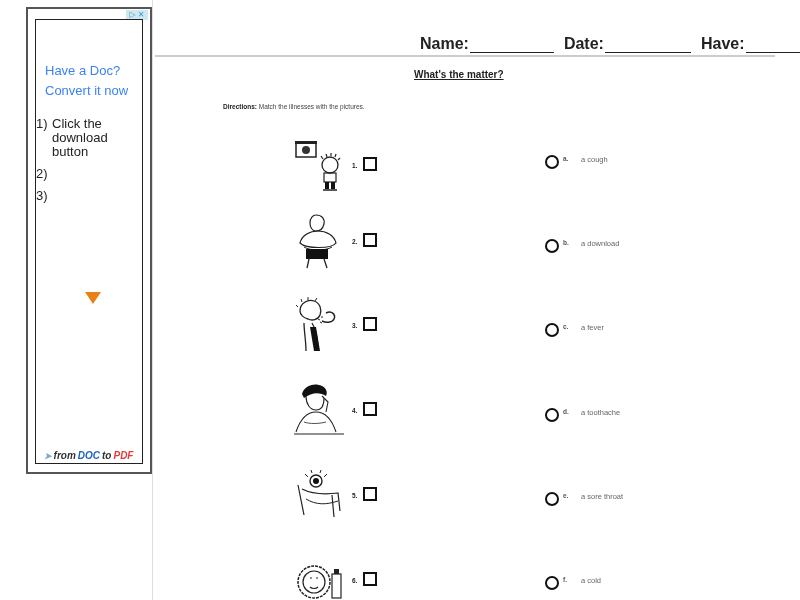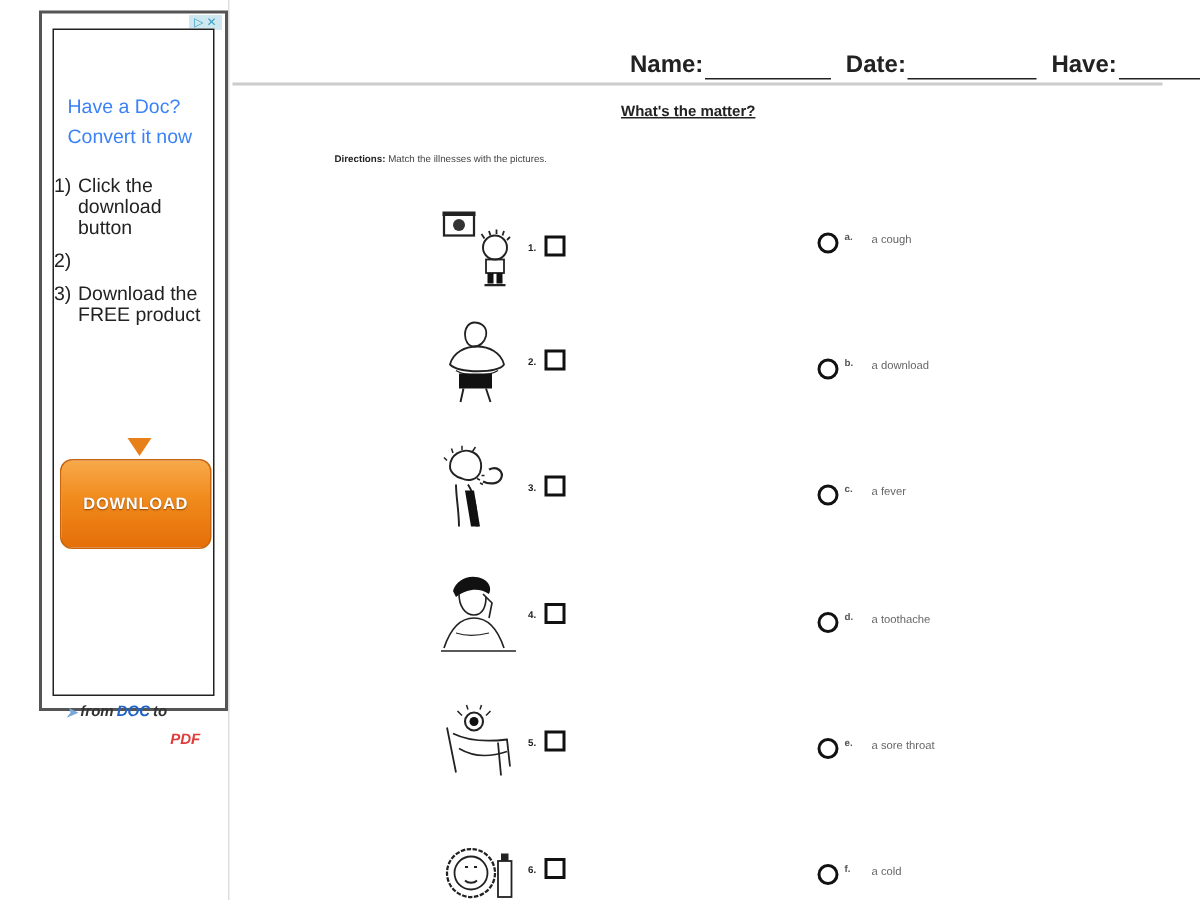--- a/index.html
+++ b/index.html
@@ -11,21 +11,21 @@
   .ad-choices { position:absolute; right:2px; top:1px; width:22px; height:10px; background:#cfe8ef; display:flex; align-items:center; justify-content:center; gap:2px; font-size:8px; color:#3aa0c8; line-height:10px; }
   .ad-headline { position:absolute; left:9px; top:41px; width:100px; font-size:13px; font-weight:normal; line-height:20px; color:#3b82f6; }
   .ad-steps { position:absolute; left:8px; top:108px; width:104px; font-size:13px; line-height:14px; color:#222; }
   .ad-step { display:flex; margin-bottom:8px; }
   .ad-step .num { width:16px; flex:0 0 16px; }
   .ad-arrow { position:absolute; left:57px; top:283px; width:0; height:0; border-left:8px solid transparent; border-right:8px solid transparent; border-top:12px solid #e8801a; }
   .ad-download { position:absolute; left:12px; top:297px; width:101px; height:60px; border-radius:8px; background:linear-gradient(#f8a94a 0%, #f08a1c 45%, #e56e08 100%); border:1px solid #c8650e; box-sizing:border-box; display:flex; align-items:center; justify-content:center; color:#fff; font-weight:bold; font-size:11px; letter-spacing:0.5px; text-shadow:0 1px 1px #8a4200; cursor:pointer; }
   .ad-brand { position:absolute; left:16px; top:441px; font-size:10px; font-style:italic; font-weight:bold; color:#333; display:flex; align-items:center; gap:2px; }
   .ad-brand .swoosh { color:#7aa7d8; font-size:9px; }
   .ad-brand .doc { color:#1f63c4; }
-  .ad-brand .pdf { color:#e23b3b;margin-top:38px; }
+  .ad-brand .pdf { color:#e23b3b; }
 
   
   .page-divider-v { position:absolute; left:152px; top:0; width:1px; height:600px; background:#ddd; }
   .header-fields { position:absolute; top:35px; left:420px; display:flex; gap:10px; font-size:16px; font-weight:bold; color:#222;align-items:center; }
   .field { display:flex; align-items:flex-end; }
   .field .line { display:inline-block; border-bottom:1.5px solid #222; height:12px; margin-left:1px; }
   .header-rule { position:absolute; left:155px; top:55px; width:620px; height:2px; background:#ccc; }
   .title { position:absolute; left:414px; top:69px; font-size:10px; font-weight:bold; color:#222;text-decoration:underline; }
   .directions { position:absolute; left:223px; top:103px; font-size:6.5px; color:#444; }
   .directions b { color:#222; }
@@ -57,27 +57,23 @@
   <div class="ad-steps">
     <div class="ad-step">
       <span class="num">1)</span>
       <span>Click the download button</span>
     </div>
     <div class="ad-step">
       <span class="num">2)</span>
     </div>
     <div class="ad-step">
       <span class="num">3)</span>
-      <span>Download the FREE product</span>
     </div>
   </div>
   <div class="ad-arrow"></div>
-  <div class="ad-download">
-    <span>DOWNLOAD</span>
-  </div>
   <div class="ad-brand">
     <span class="swoosh">➤</span>
     <span>from</span>
       <span class="doc">DOC</span>
       <span>to</span>
       <span class="pdf">PDF</span>
   </div>
 </div>
 
 <div class="page-divider-v"></div>

